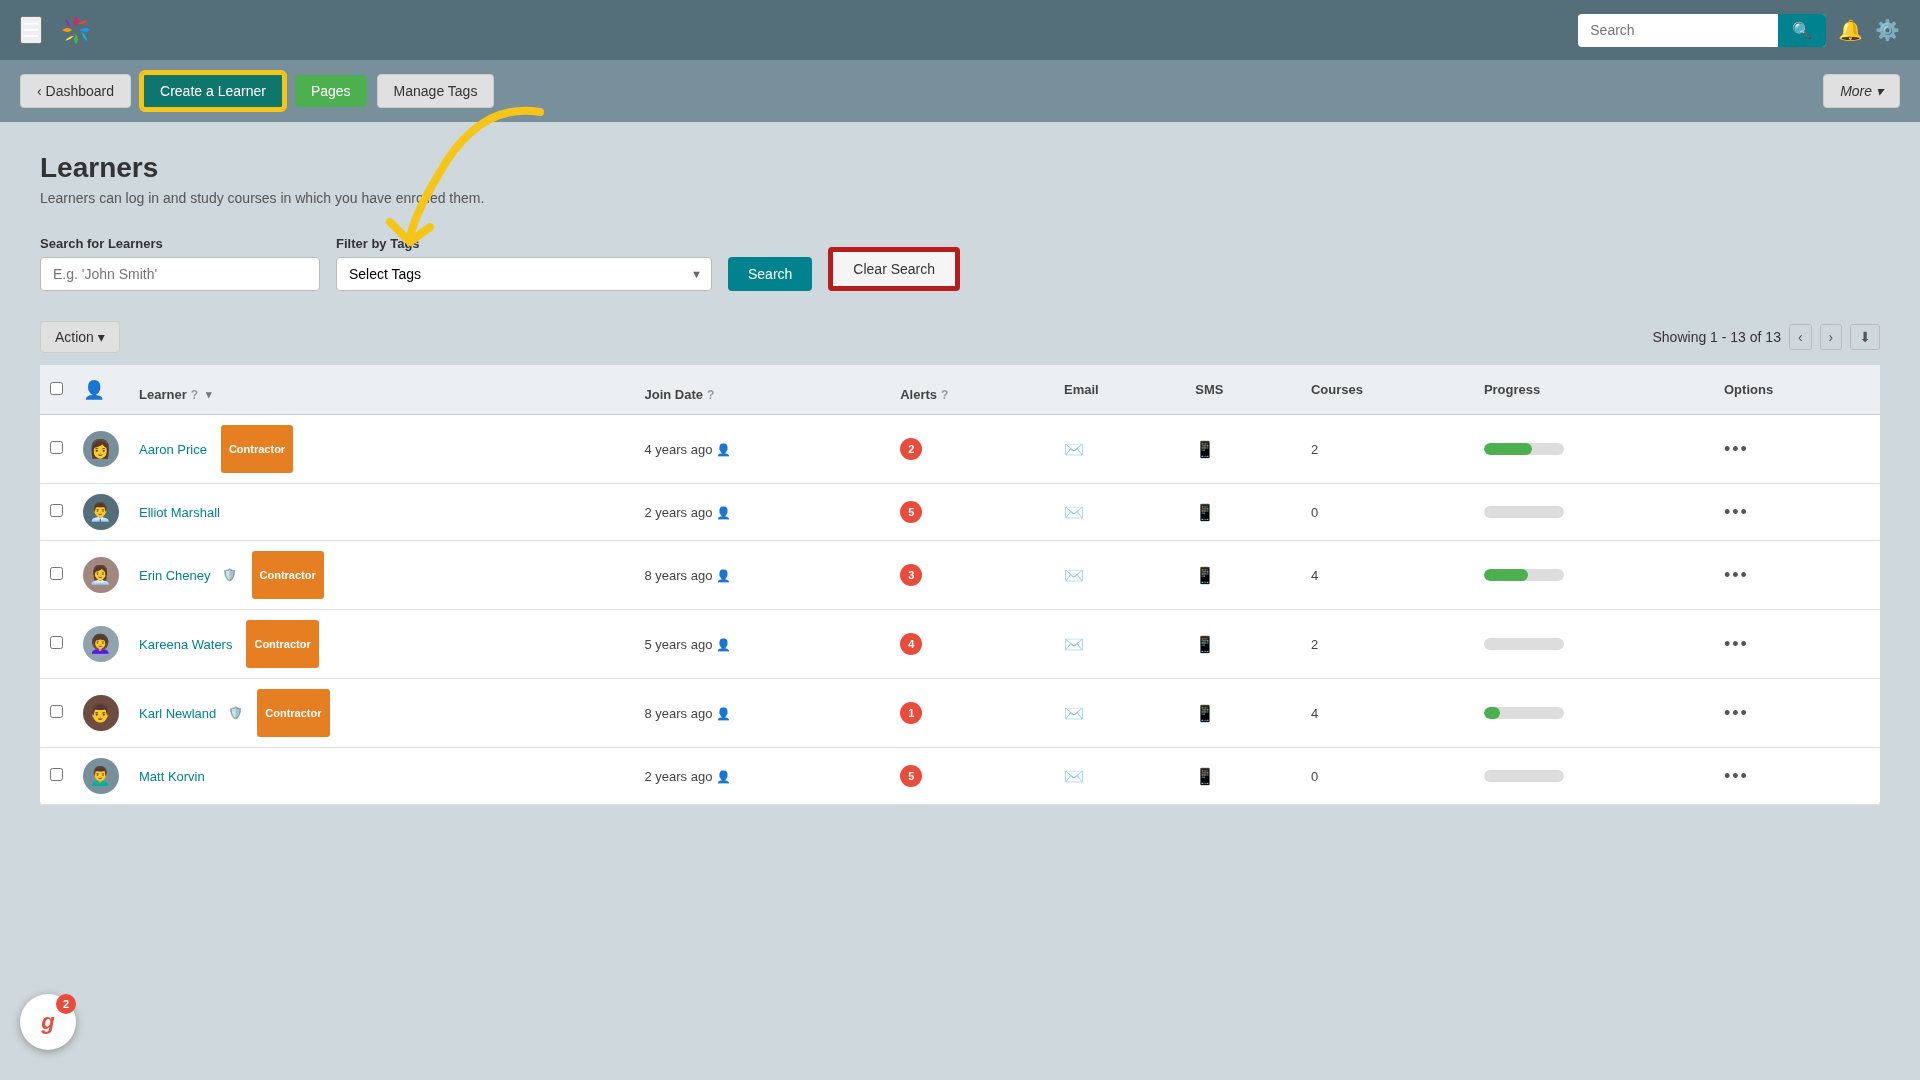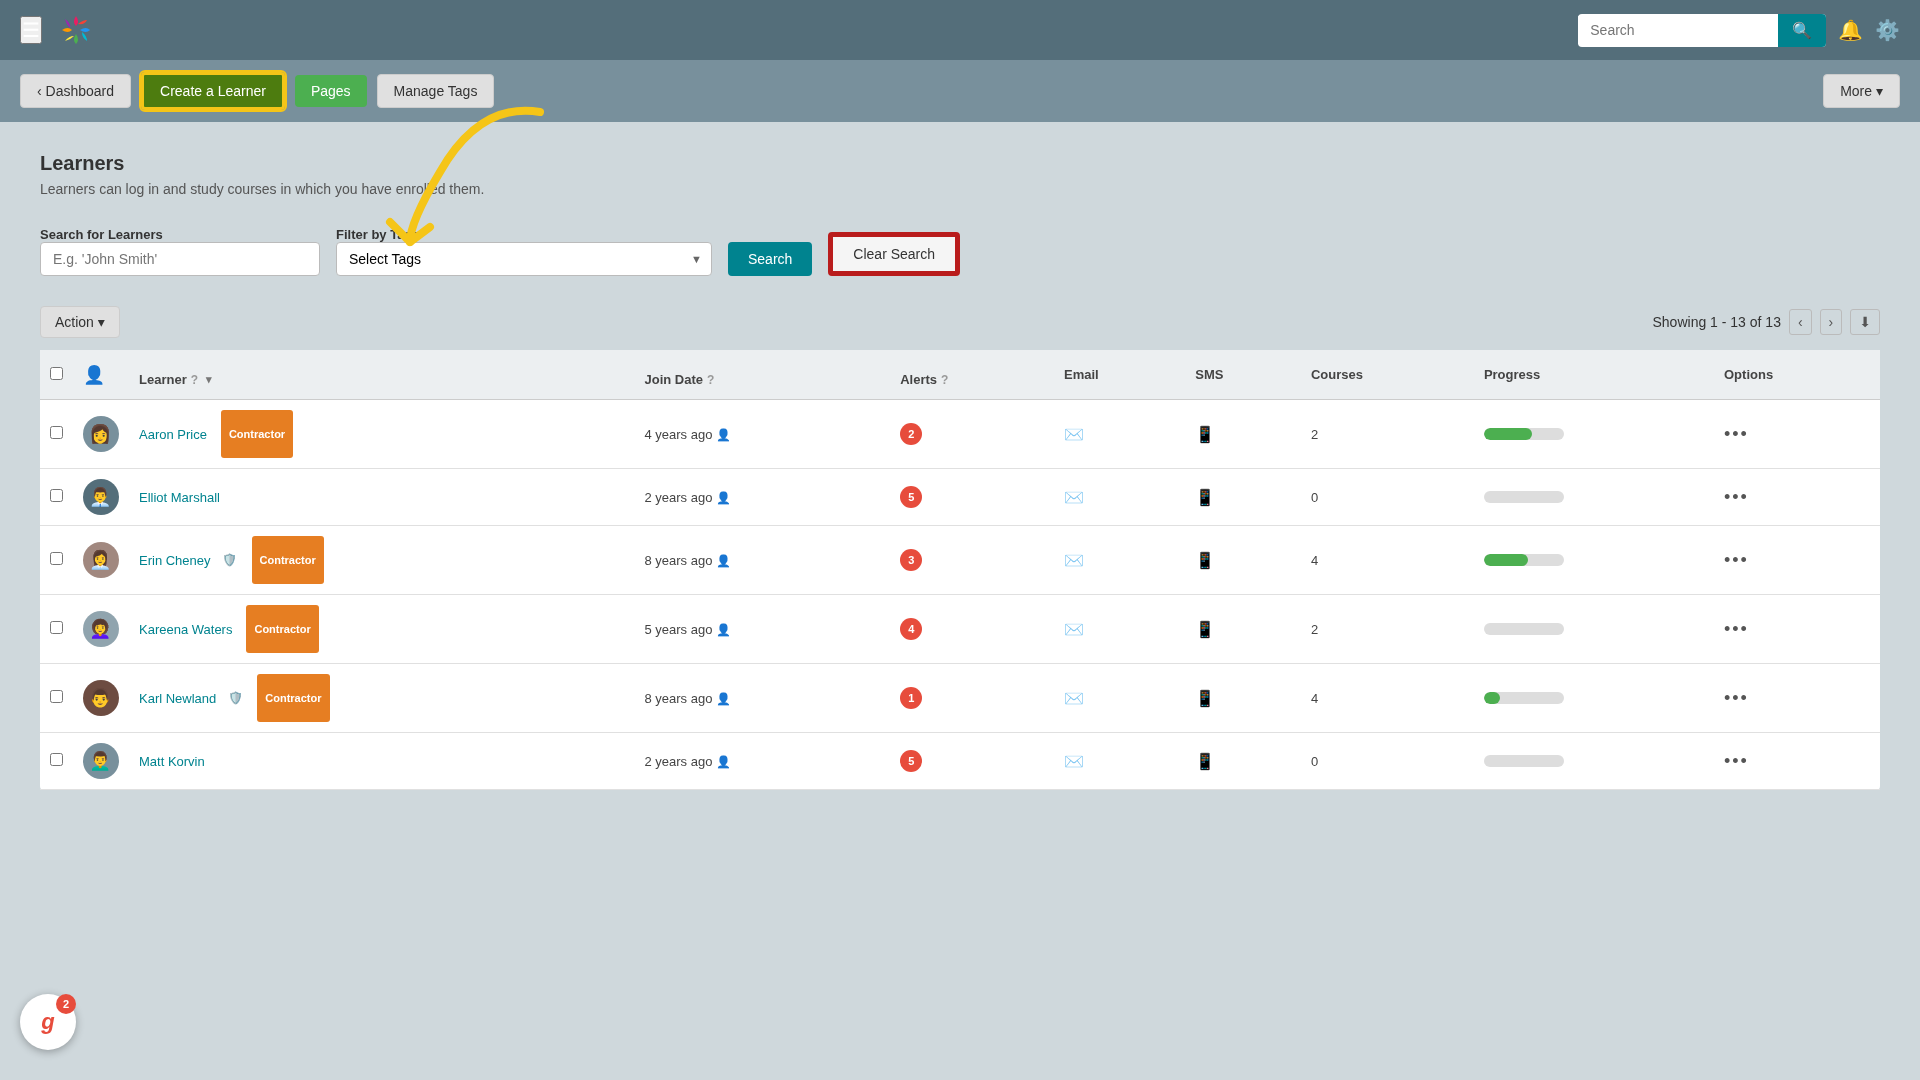--- a/index.html
+++ b/index.html
@@ -46,41 +46,41 @@
     .sub-nav {
       background: #78909c;
       padding: 12px 20px;
       display: flex;
       align-items: center;
       gap: 10px;
     }
     .btn { padding: 8px 16px; border-radius: 4px; font-size: 14px; cursor: pointer; border: none; font-weight: 500; }
     .btn-default { background: #e0e0e0; color: #333; border: 1px solid #ccc; }
     .btn-create {
-      background: #4d7c0f;
+      background: #0f766e;
       color: white;
       border: 3px solid #f5c518;
       outline: 2px solid #f5c518;
       text-align: right;
     }
     .btn-green { background: #4caf50; color: white; }
-    .btn-more { background: #e0e0e0; color: #333; border: 1px solid #ccc; margin-left: auto; }
+    .btn-more { background: #e0e0e0; color: #333; border: 1px solid #ccc; margin-left: auto; font-style: italic; }
 
     
     .main-content {
       background: #cfd8dc;
       padding: 30px 40px;
       min-height: calc(1080px - 120px);
     }
-    .page-title { font-size: 20px; font-weight: 700; color: #333; margin-bottom: 6px; }
+    .page-title { font-size: 28px; font-weight: 700; color: #333; margin-bottom: 6px; }
     .page-desc { font-size: 14px; color: #555; margin-bottom: 30px; }
 
     
     .search-area { display: flex; align-items: flex-end; gap: 16px; margin-bottom: 30px; }
-    .form-group { display: flex; flex-direction: column; }
+    .form-group { display: flex; flex-direction: column; gap: 6px; }
     .form-label { font-size: 13px; font-weight: 600; color: #333; }
     .form-input {
       padding: 8px 12px;
       border: 1px solid #bbb;
       border-radius: 4px;
       font-size: 14px;
       background: white;
       width: 280px;
       outline: none;
     }

